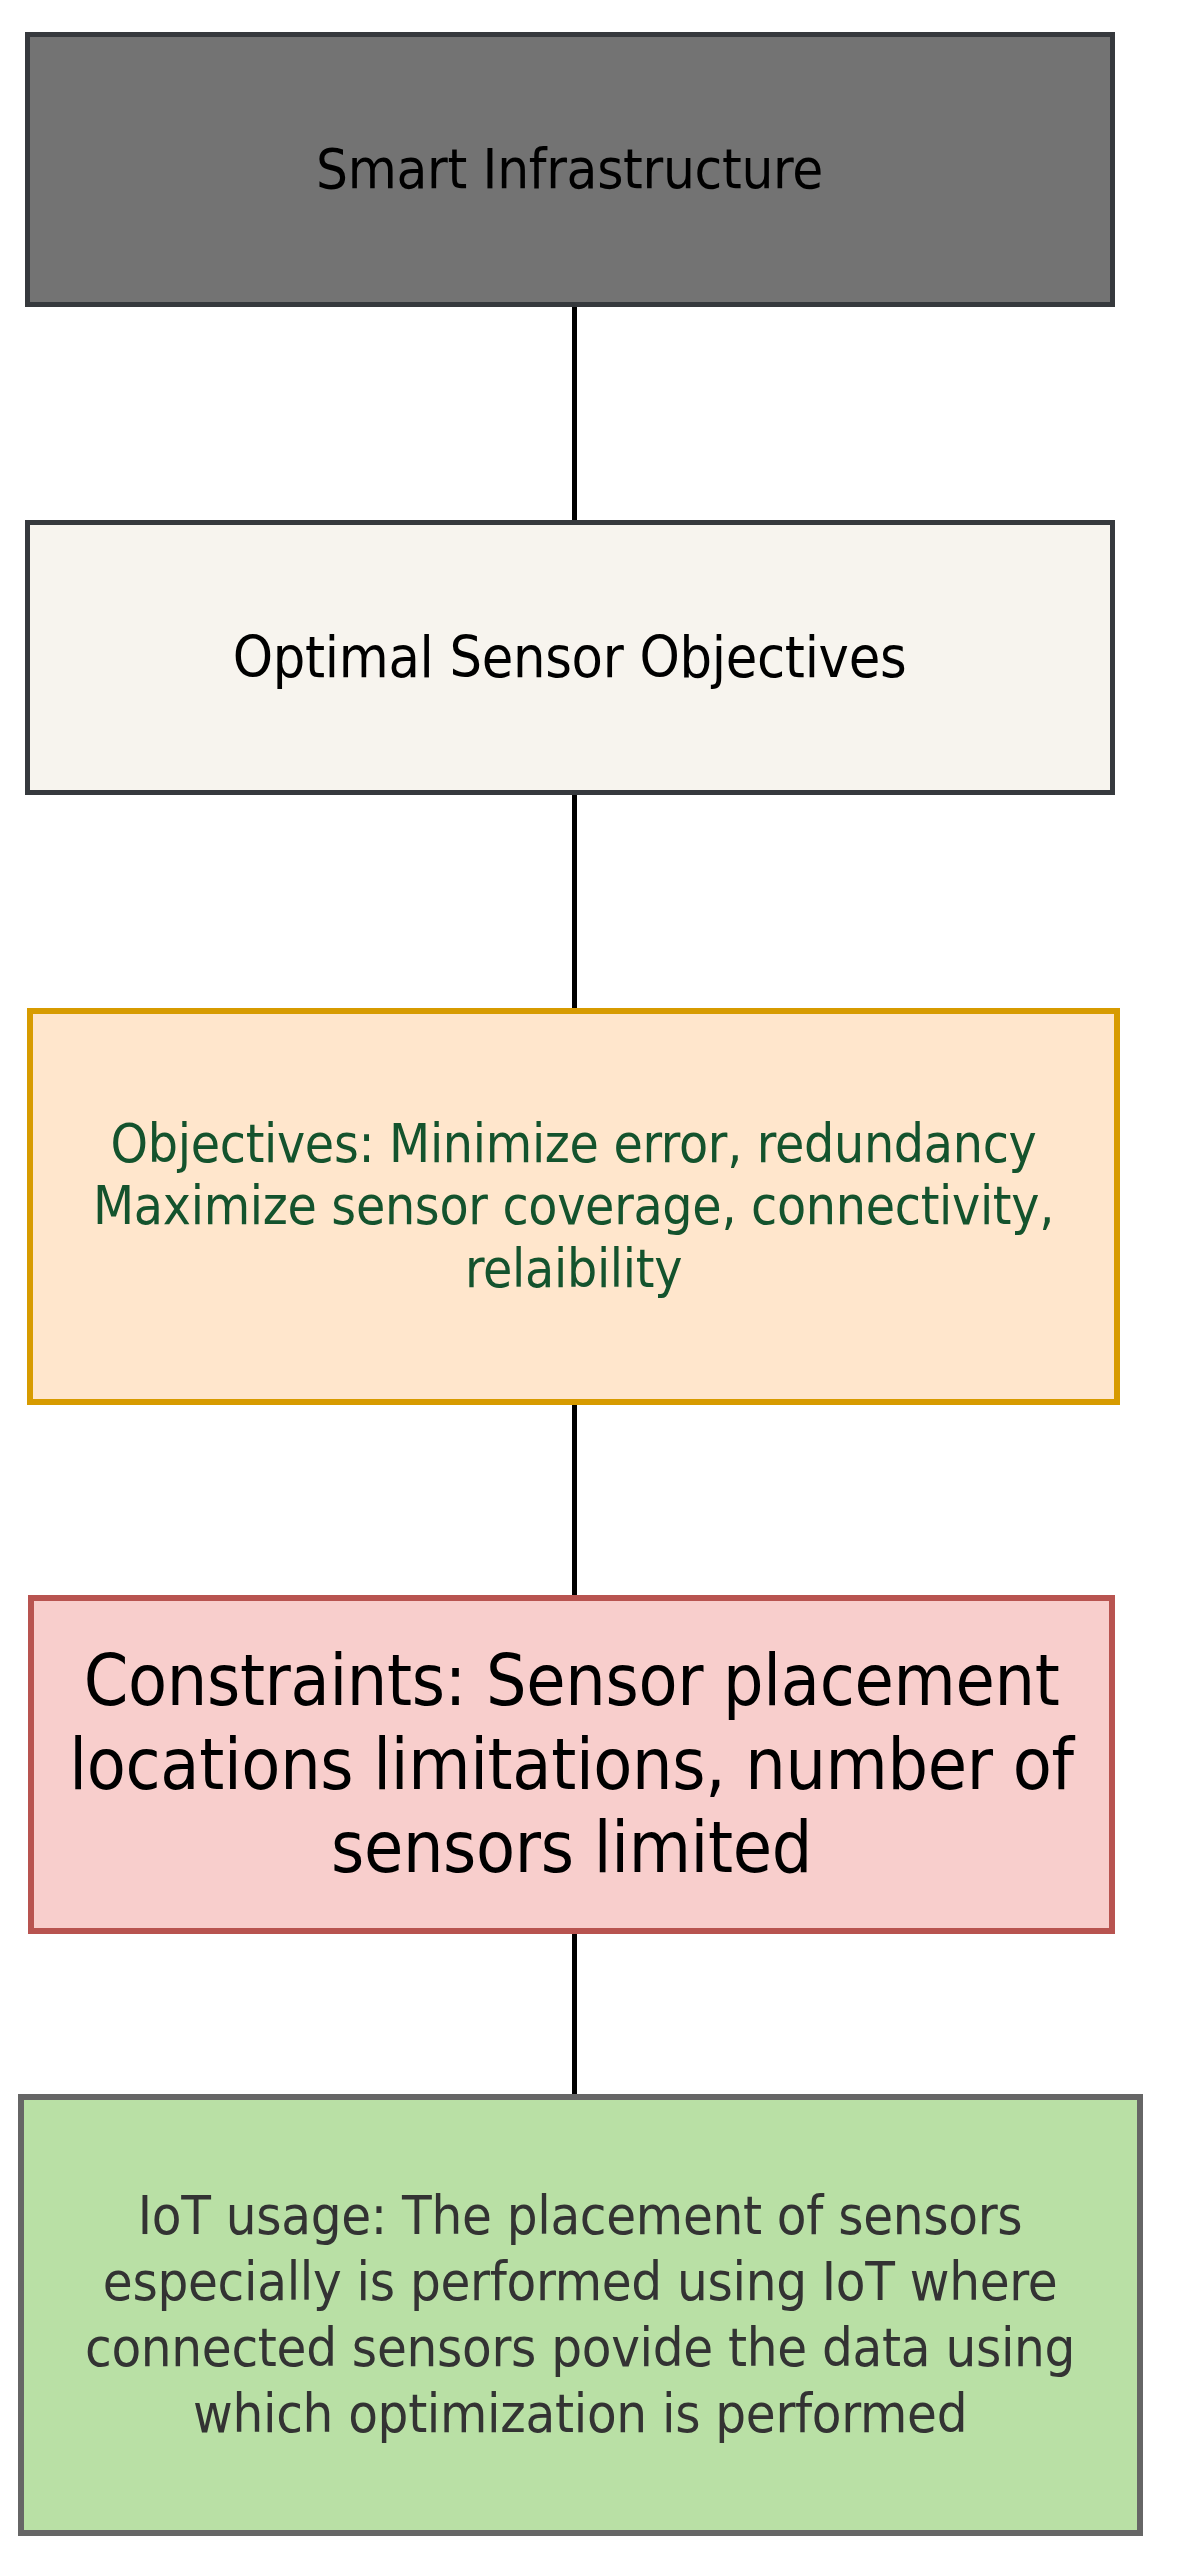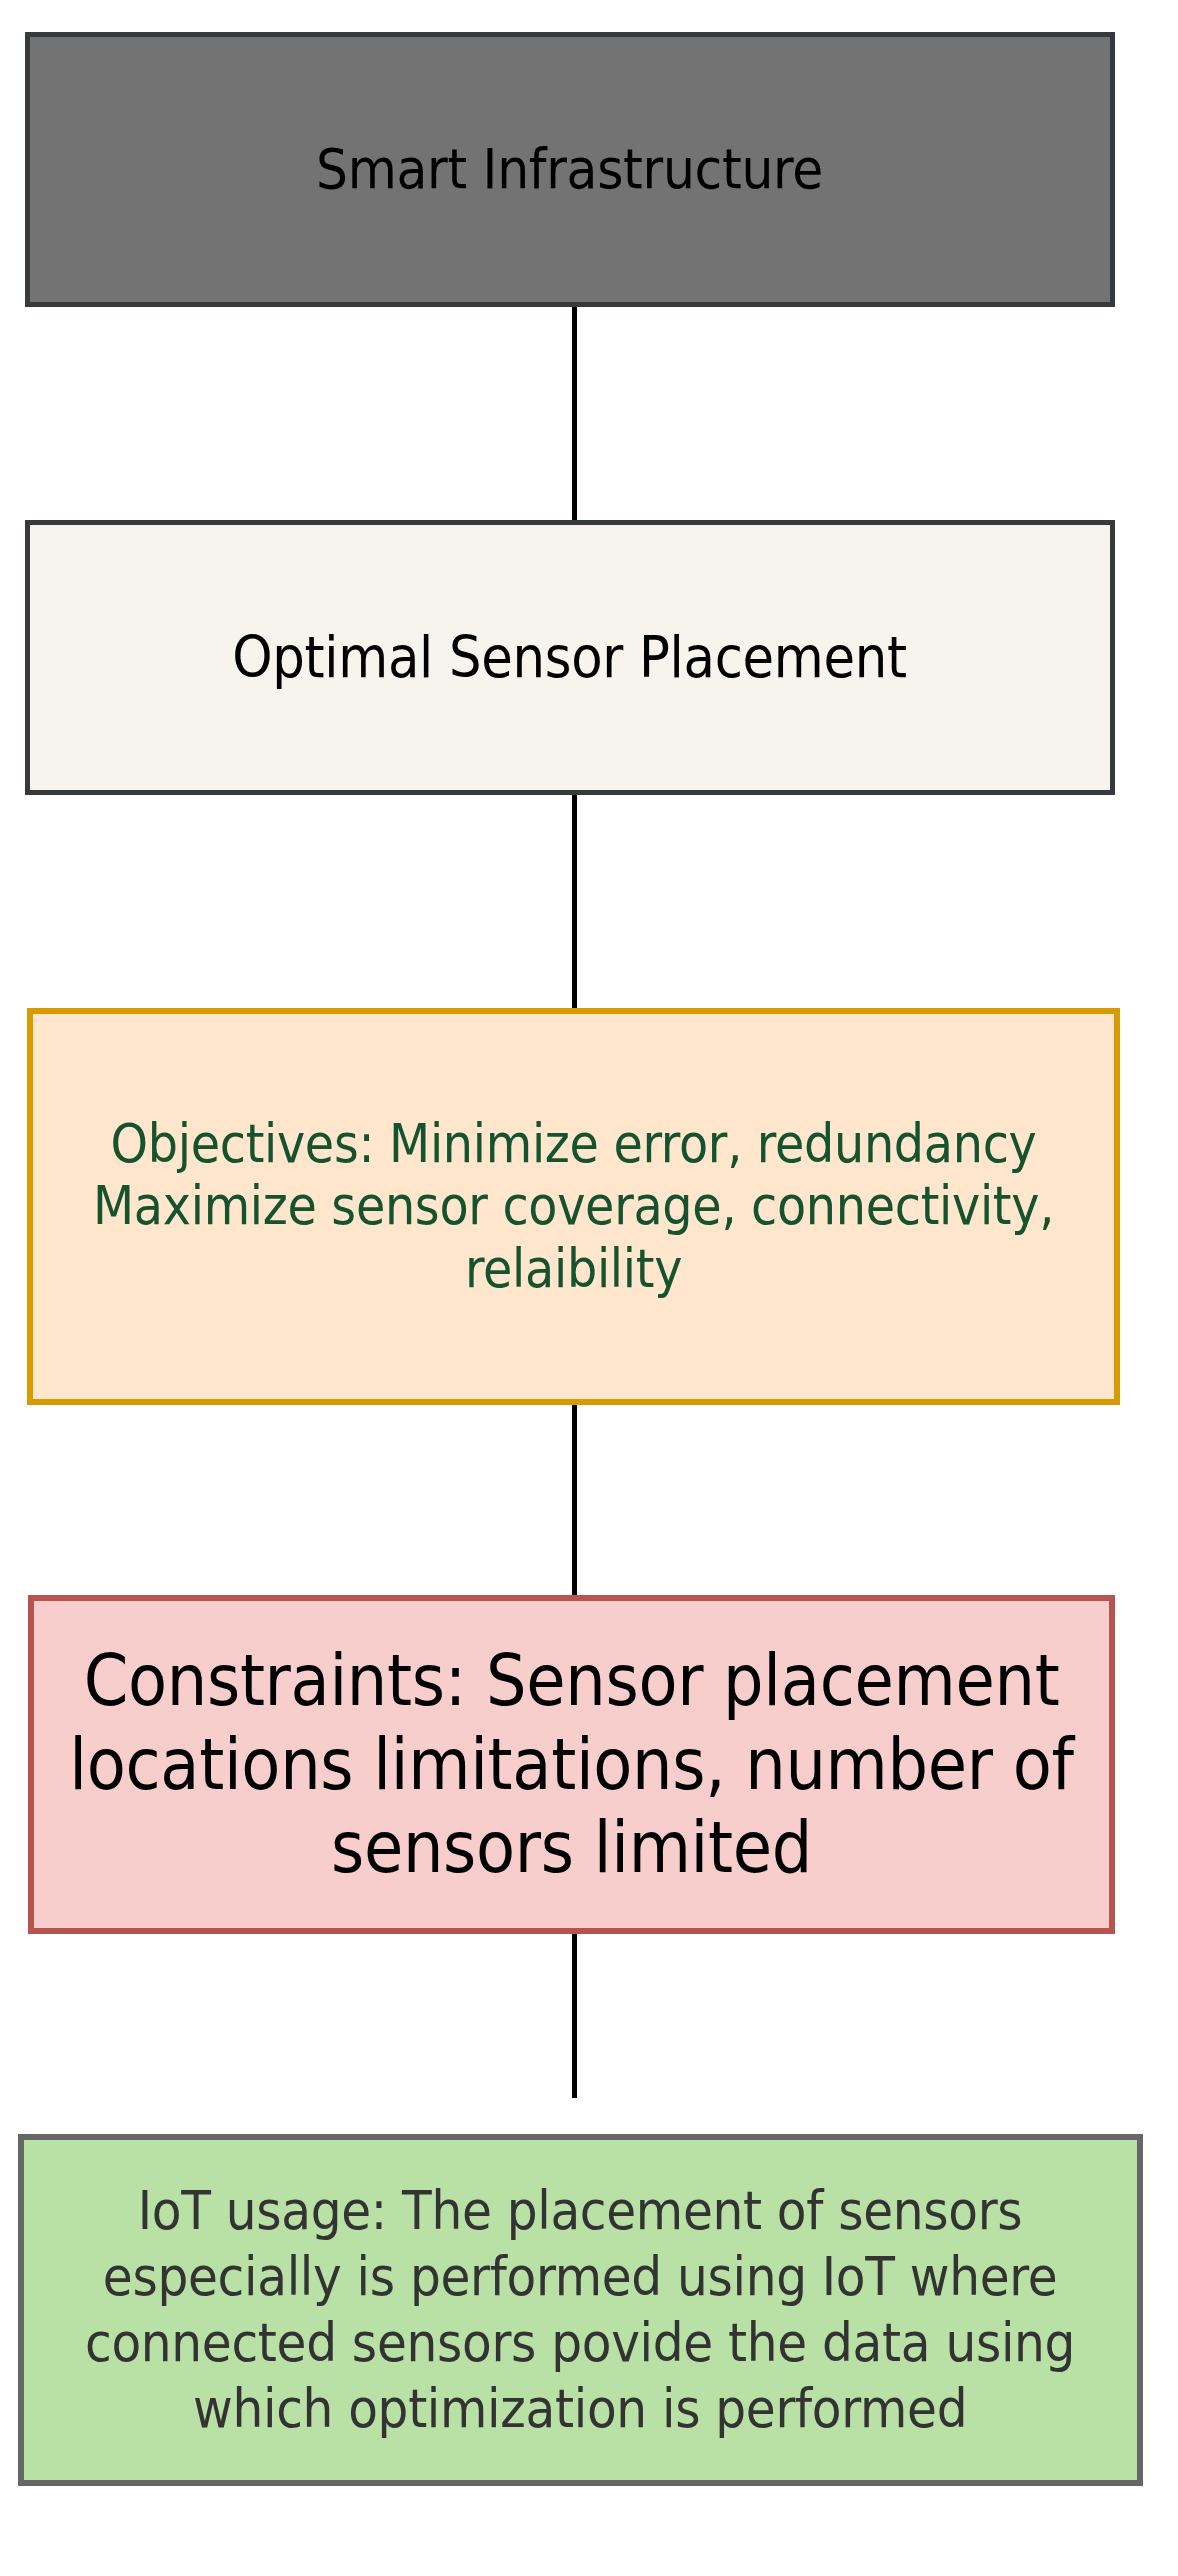--- a/index.html
+++ b/index.html
@@ -88,29 +88,28 @@
     font-size: 71px;
     padding: 3.9px 27px;
     font-stretch: condensed;
   }
 
   
   .node-iot-usage {
     left: 17.6px;
     top: 2094px;
     width: 1125px;
-    height: 352px;
+    height: 442px;
     background: #B9E0A5;
     border: 6.8px solid #666666;
     color: #333333;
     font-size: 54px;
     padding: 3.9px 13.7px;
     line-height: 1.22;
     font-family: "Liberation Sans Narrow", "DejaVu Sans Condensed", "Liberation Sans", sans-serif;
-    margin-top: 40px;
   }
 
   
   .edge {
     position: absolute;
     background: #000000;
     width: 4.9px;
     z-index: 1;
   }
   .edge-1 { left: 572px; top: 305px;  height: 219px; }
@@ -123,21 +122,21 @@
 
 <div id="flow-canvas">
 
   <div class="edge edge-1"></div>
   <div class="edge edge-2"></div>
   <div class="edge edge-3"></div>
   <div class="edge edge-4"></div>
 
   <div class="node node-smart-infrastructure">Smart Infrastructure</div>
 
-  <div class="node node-optimal-sensor-placement">Optimal Sensor Placement</div>
+  <div class="node node-optimal-sensor-placement">Optimal Sensor Objectives</div>
 
   <div class="node node-objectives">Objectives: Minimize error, redundancy
 Maximize sensor coverage, connectivity, relaibility</div>
 
   <div class="node node-constraints">Constraints: Sensor placement locations limitations, number of sensors limited</div>
 
   <div class="node node-iot-usage">IoT usage: The placement of sensors especially is performed using IoT where connected sensors povide the data using which optimization is performed</div>
 
 </div>
 

